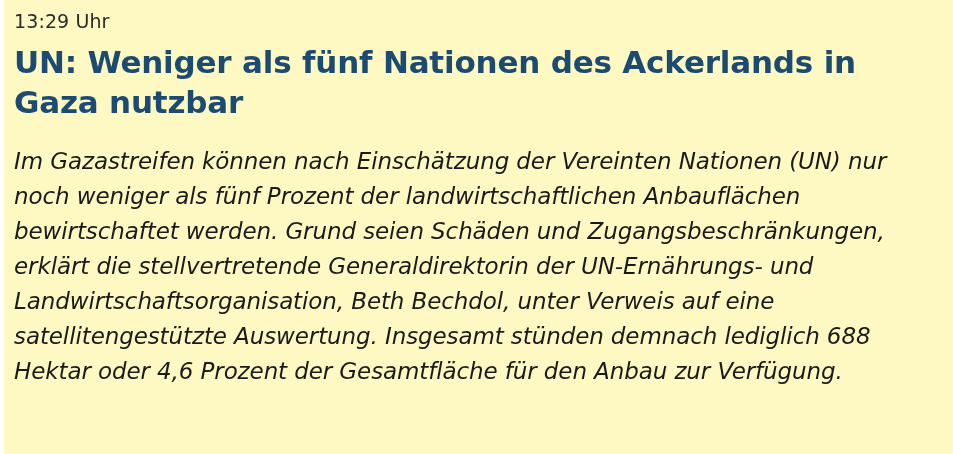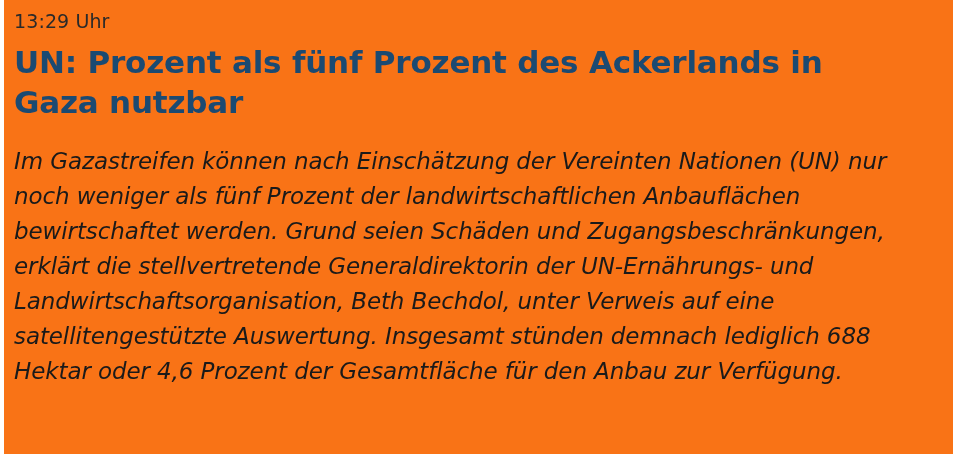--- a/index.html
+++ b/index.html
@@ -12,21 +12,21 @@
     background: #ffffff;
     font-family: "DejaVu Sans", sans-serif;
     overflow: hidden;
   }
   .article {
     position: relative;
     width: 953px;
     height: 454px;
     box-sizing: border-box;
     padding: 0;
-    background: #f97316;
+    background: #fef9c3;
   }
   .left-rule {
     position: absolute;
     left: 0;
     top: 0;
     width: 4px;
     height: 454px;
     background: #ffffff;
   }
   .content {
@@ -61,16 +61,16 @@
     font-style: italic;
   }
 </style>
 </head>
 <body>
 
 <div class="article">
   <div class="left-rule"></div>
   <div class="content">
     <div class="timestamp">13:29 Uhr</div>
-    <h1 class="headline">UN: Prozent als fünf Prozent des Ackerlands in Gaza nutzbar</h1>
+    <h1 class="headline">UN: Weniger als fünf Nationen des Ackerlands in Gaza nutzbar</h1>
     <p class="body-text">Im Gazastreifen können nach Einschätzung der Vereinten Nationen (UN) nur noch weniger als fünf Prozent der landwirtschaftlichen Anbauflächen bewirtschaftet werden. Grund seien Schäden und Zugangsbeschränkungen, erklärt die stellvertretende Generaldirektorin der UN-Ernährungs- und Landwirtschaftsorganisation, Beth Bechdol, unter Verweis auf eine satellitengestützte Auswertung. Insgesamt stünden demnach lediglich 688 Hektar oder 4,6 Prozent der Gesamtfläche für den Anbau zur Verfügung.</p>
   </div>
 </div>
 
 </body></html>

